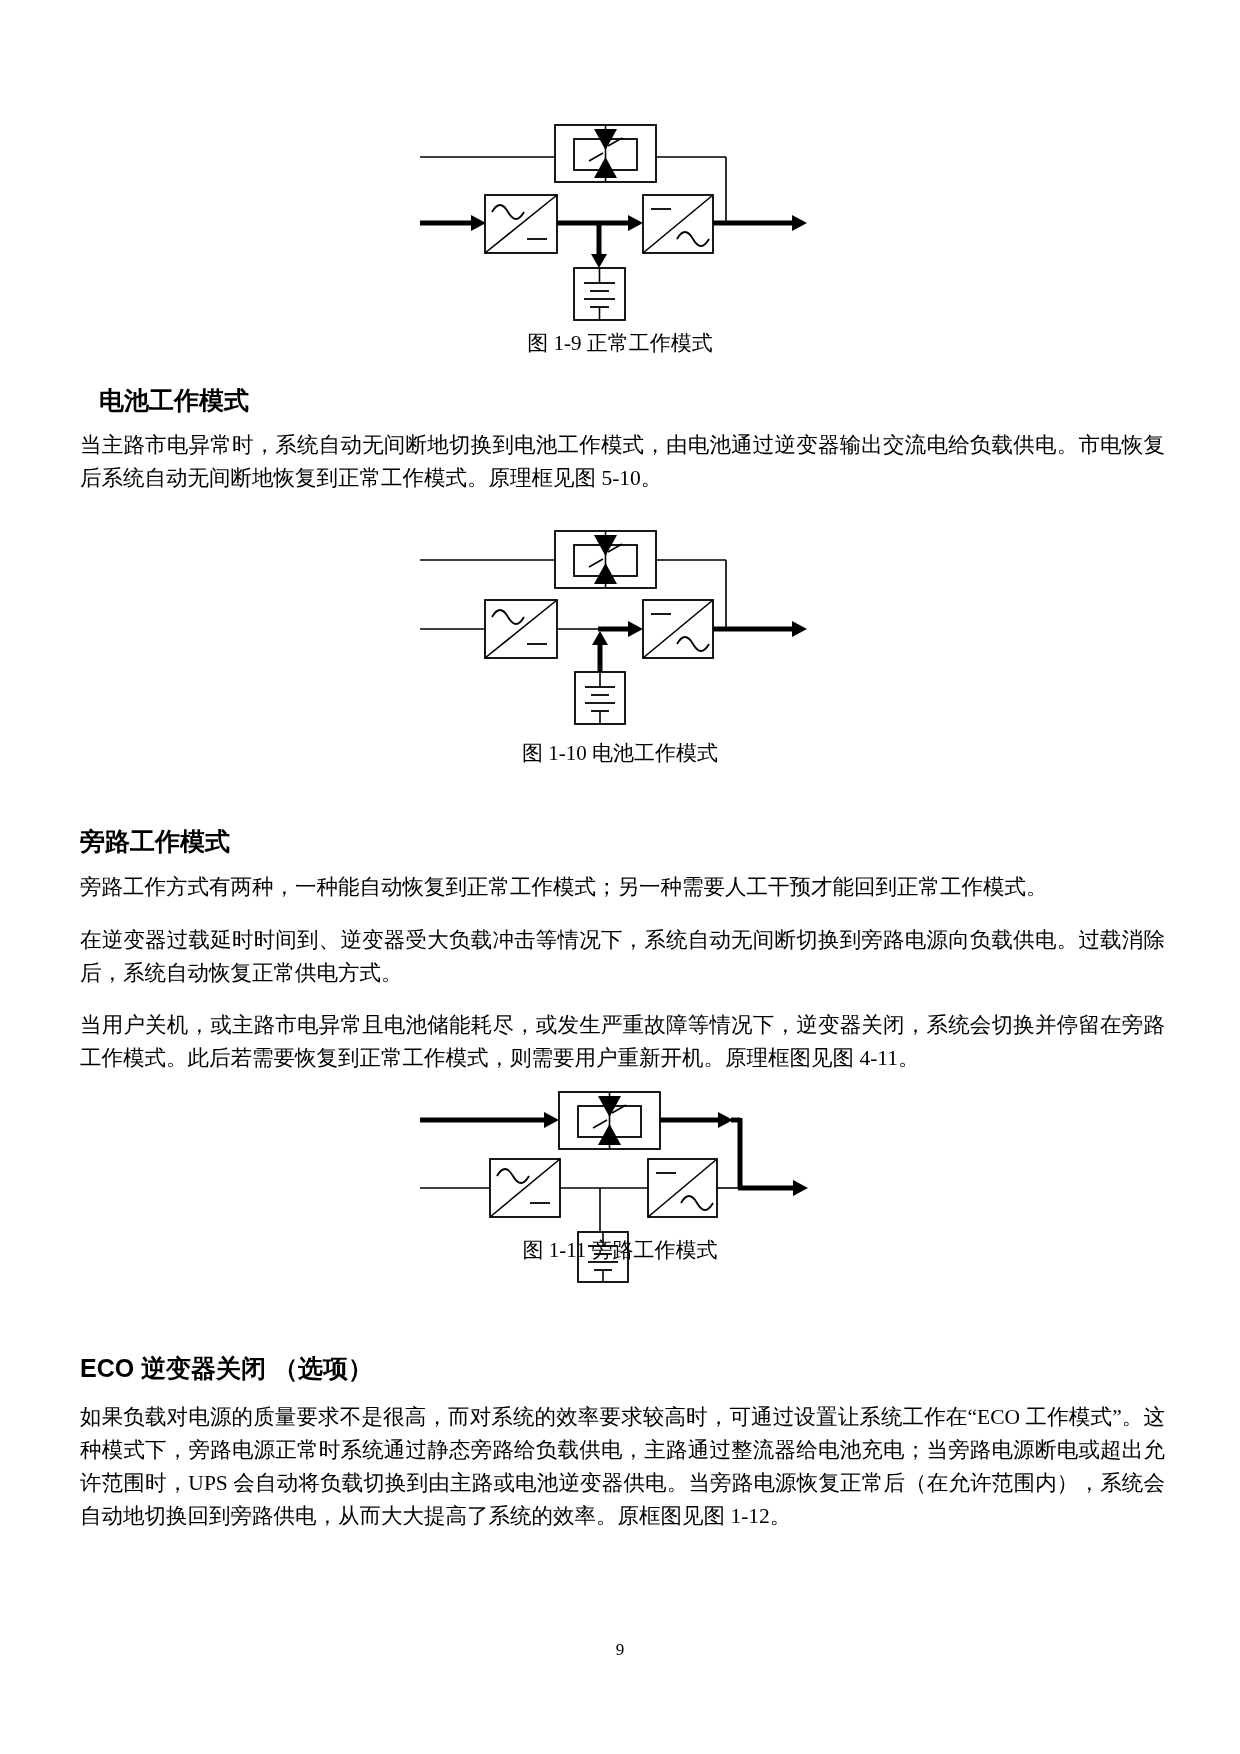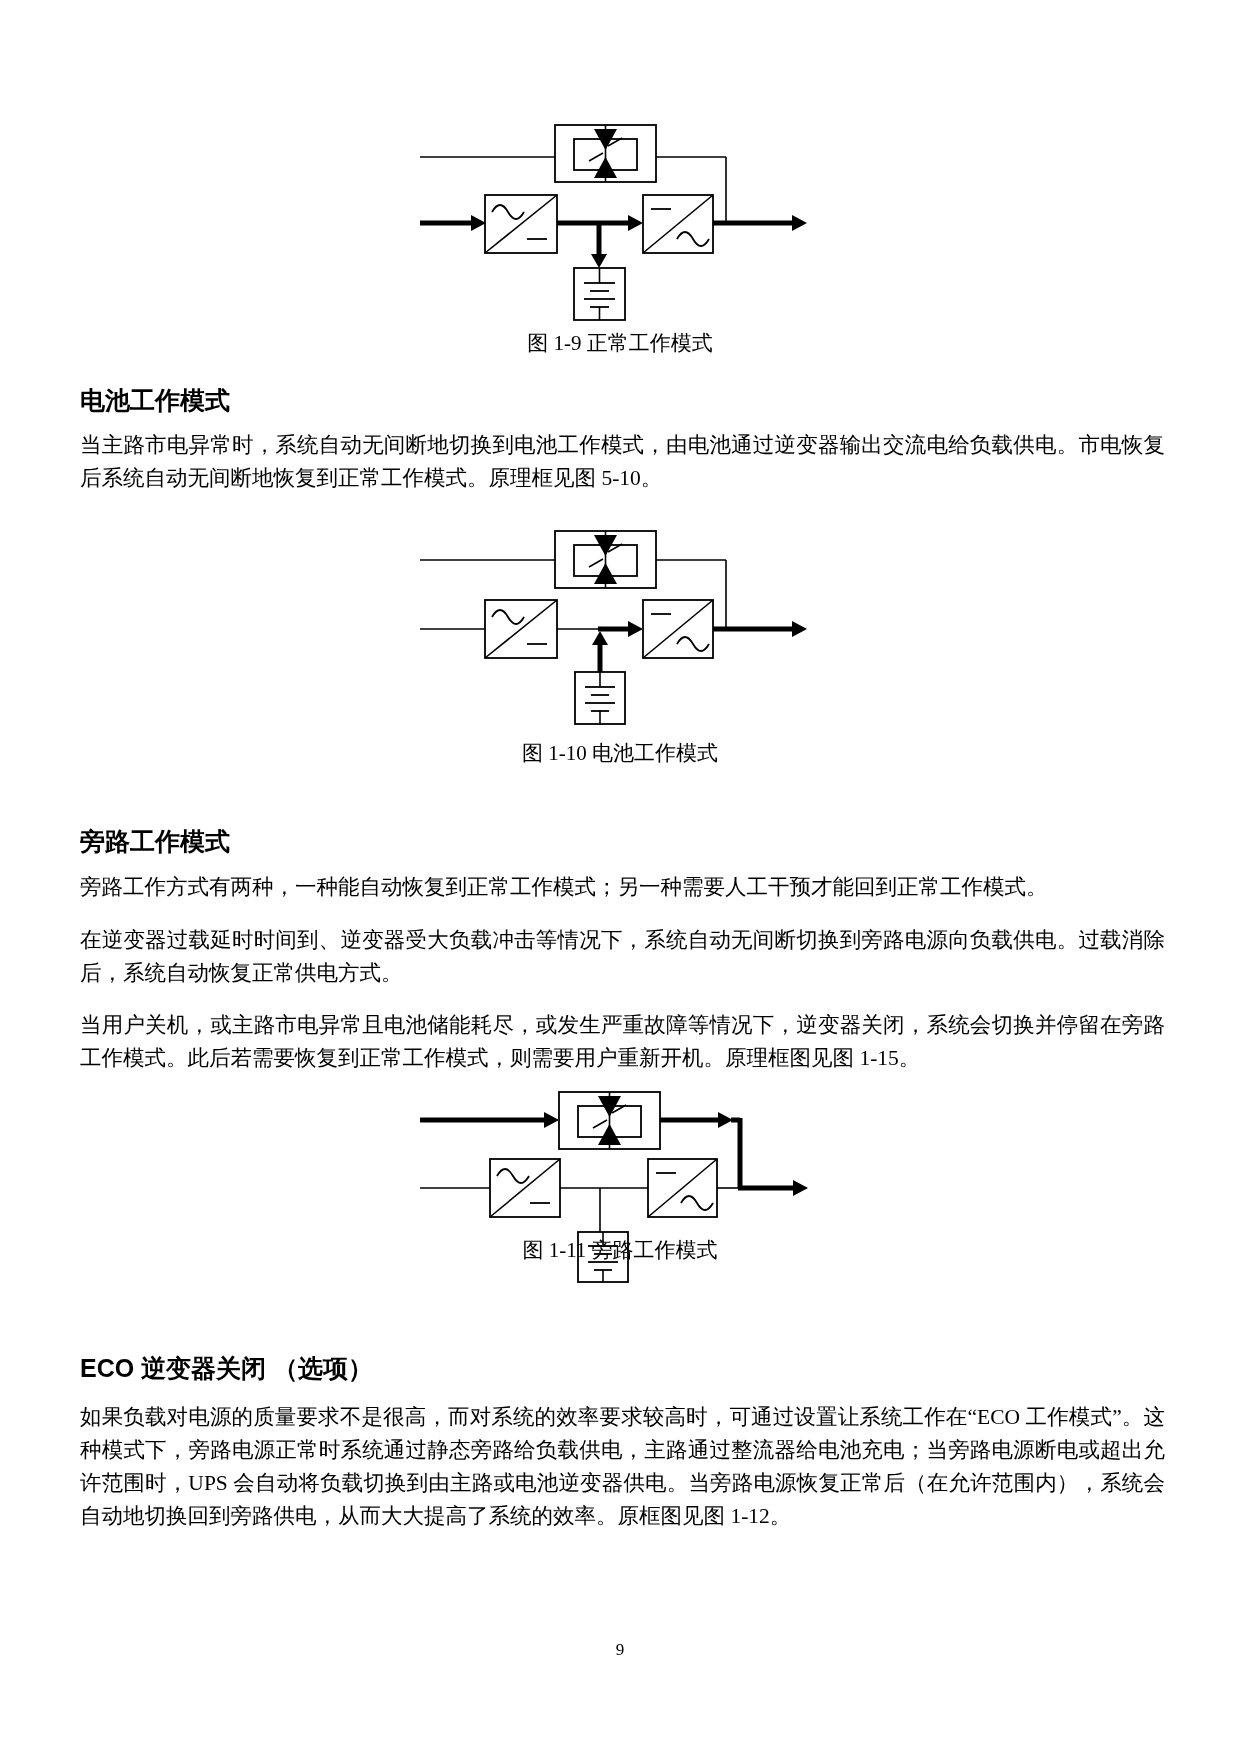--- a/index.html
+++ b/index.html
@@ -91,21 +91,21 @@
       <path class="thin" d="M219.5,197 V210"></path>
     </g>
     <g>
       <path class="thick" d="M333,113 H412"></path>
       <polygon class="solid" points="412,105 412,121 427,113"></polygon>
     </g>
   </svg>
 
   <div class="caption" style="top:330px;">图 1-9  正常工作模式</div>
 
-  <div class="heading" style="top:385px;">电池工作模式</div>
+  <div class="heading" style="top:385px;margin-left:19px;">电池工作模式</div>
 
   <p class="para" style="top:412px;margin:0;padding-top:17px;">当主路市电异常时，系统自动无间断地切换到电池工作模式，由电池通过逆变器输出交流电给负载供电。市电恢复后系统自动无间断地恢复到正常工作模式。原理框见图 5-10。</p>
 
   <svg class="fig" style="left:380px;top:500px;" width="440" height="225" viewBox="0 0 440 225">
     <g>
       <path class="thin" d="M40,60 H175"></path>
       <path class="thin" d="M276,60 H346 M346,60 V129"></path>
     </g>
     <g>
       <rect class="box" x="175" y="31" width="101" height="57"></rect>
@@ -156,21 +156,21 @@
   </svg>
 
   <div class="caption" style="top:740px;">图 1-10 电池工作模式</div>
 
   <div class="heading" style="top:826px;">旁路工作模式</div>
 
   <p class="para" style="top:924px;margin:0;">在逆变器过载延时时间到、逆变器受大负载冲击等情况下，系统自动无间断切换到旁路电源向负载供电。过载消除后，系统自动恢复正常供电方式。</p>
 
   <p class="para" style="top:871px;margin:0;">旁路工作方式有两种，一种能自动恢复到正常工作模式；另一种需要人工干预才能回到正常工作模式。</p>
 
-  <p class="para" style="top:1009px;margin:0;">当用户关机，或主路市电异常且电池储能耗尽，或发生严重故障等情况下，逆变器关闭，系统会切换并停留在旁路工作模式。此后若需要恢复到正常工作模式，则需要用户重新开机。原理框图见图 1-15。</p>
+  <p class="para" style="top:1009px;margin:0;">当用户关机，或主路市电异常且电池储能耗尽，或发生严重故障等情况下，逆变器关闭，系统会切换并停留在旁路工作模式。此后若需要恢复到正常工作模式，则需要用户重新开机。原理框图见图 4-11。</p>
 
   <svg class="fig" style="left:380px;top:1085px;" width="440" height="200" viewBox="0 0 440 200">
     <g>
       <path class="thick" d="M40,35 H164"></path>
       <polygon class="solid" points="164,27 164,43 179,35"></polygon>
     </g>
     <g>
       <rect class="box" x="179" y="7" width="101" height="57"></rect>
       <rect class="box" x="198" y="21" width="63" height="31"></rect>
       <path class="thin" d="M229.5,7 V64"></path>

